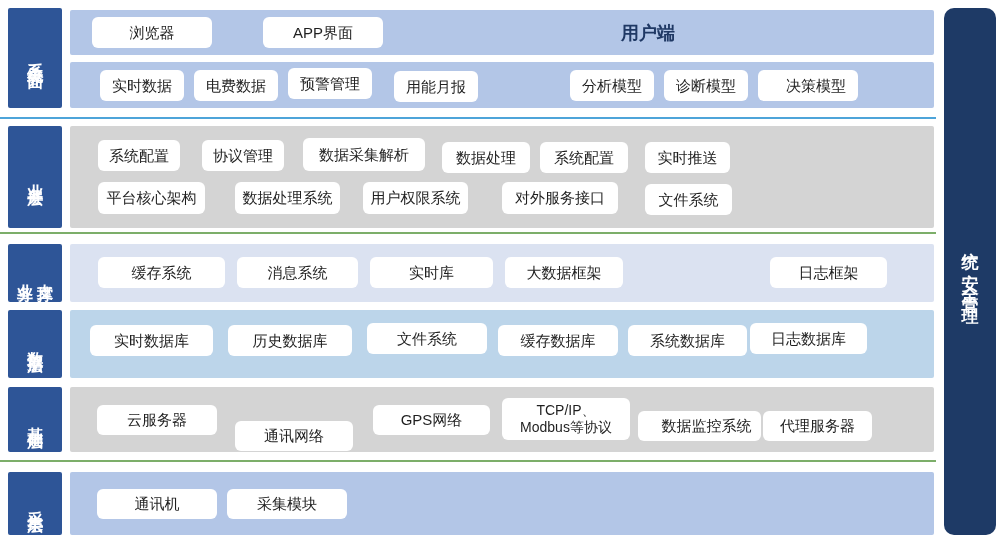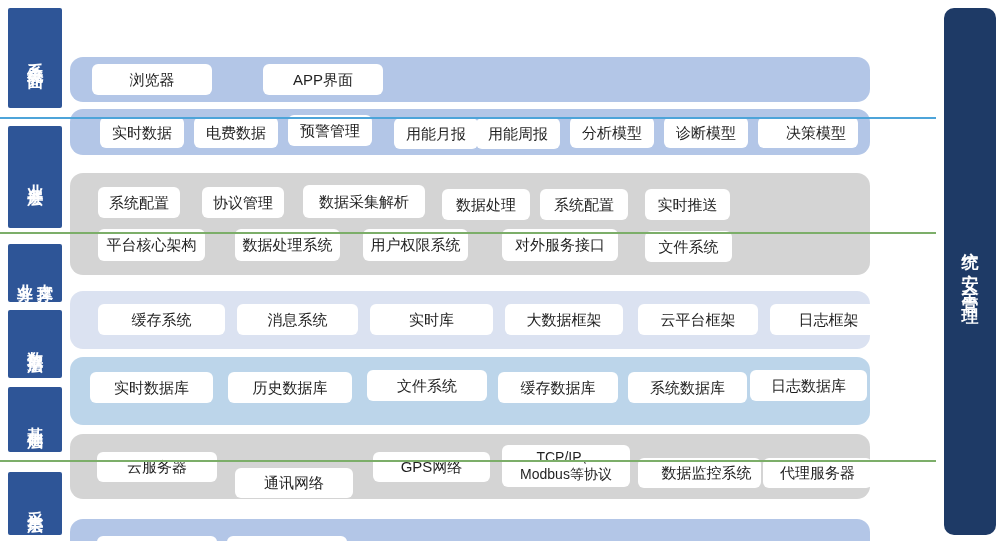--- a/index.html
+++ b/index.html
@@ -9,21 +9,21 @@
   }
   .layer-label{
     position:absolute;left:8px;width:54px;background:#2e5597;color:#ffffff;
     display:flex;align-items:center;justify-content:center;font-weight:bold;
     font-size:16px;border-radius:2px;
   }
   .vtext{
     writing-mode:vertical-lr;text-orientation:upright;letter-spacing:4px;
     white-space:pre-line;line-height:1.4;
   }
-  .band{position:absolute;left:70px;width:800px;border-radius:13px;margin-top:47px;}
+  .band{position:absolute;left:70px;width:864px;border-radius:2px;}
   .band-periwinkle{background:#b3c6e7;}
   .band-gray{background:#d4d4d4;}
   .band-lavender{background:#dbe2f1;}
   .band-blue{background:#bcd5ea;text-decoration:underline;}
   .mbox{
     position:absolute;background:#ffffff;border-radius:6px;display:flex;
     align-items:center;justify-content:center;font-size:15px;color:#1f1f1f;
     text-align:center;line-height:1.2;white-space:pre-line;
   }
   .client-title{
@@ -42,27 +42,27 @@
 </style>
 </head>
 <body>
 
 <div class="layer-label" style="top:8px;height:100px;">
   <span class="vtext">系统界面</span>
 </div>
 <div class="band band-periwinkle" style="top:10px;height:45px;">
   <div class="mbox" style="left:22px;top:7px;width:120px;height:31px;"><span>浏览器</span></div>
   <div class="mbox" style="left:193px;top:7px;width:120px;height:31px;"><span>APP界面</span></div>
+  <div class="client-title" style="left:498px;top:9px;width:160px;height:28px;">用户端</div>
 </div>
 <div class="band band-periwinkle" style="top:62px;height:46px;">
   <div class="mbox" style="left:30px;top:8px;width:84px;height:31px;"><span>实时数据</span></div>
   <div class="mbox" style="left:124px;top:8px;width:84px;height:31px;"><span>电费数据</span></div>
   <div class="mbox" style="left:218px;top:6px;width:84px;height:31px;justify-content:center;"><span>预警管理</span></div>
   <div class="mbox" style="left:324px;top:9px;width:84px;height:31px;align-items:center;"><span>用能月报</span></div>
-  <div class="mbox" style="left:406px;top:9px;width:84px;height:31px;"><span>用能周报</span></div>
   <div class="mbox" style="left:500px;top:8px;width:84px;height:31px;"><span>分析模型</span></div>
   <div class="mbox" style="left:594px;top:8px;width:84px;height:31px;"><span>诊断模型</span></div>
   <div class="mbox" style="left:688px;top:8px;width:84px;height:31px;padding-left:16px;"><span>决策模型</span></div>
 </div>
 <div class="sep sep-blue" style="top:117px;"></div>
 
 <div class="layer-label" style="top:126px;height:102px;">
   <span class="vtext">业务层</span>
 </div>
 <div class="band band-gray" style="top:126px;height:102px;">
@@ -82,21 +82,20 @@
 
 <div class="layer-label" style="top:244px;height:58px;">
   <span class="vtext" style="letter-spacing:2px;line-height:1.25;">业务
 支撑</span>
 </div>
 <div class="band band-lavender" style="top:244px;height:58px;">
   <div class="mbox" style="left:28px;top:13px;width:127px;height:31px;"><span>缓存系统</span></div>
   <div class="mbox" style="left:167px;top:13px;width:121px;height:31px;"><span>消息系统</span></div>
   <div class="mbox" style="left:300px;top:13px;width:123px;height:31px;"><span>实时库</span></div>
   <div class="mbox" style="left:435px;top:13px;width:118px;height:31px;"><span>大数据框架</span></div>
-  <div class="mbox" style="left:568px;top:13px;width:120px;height:31px;"><span>云平台框架</span></div>
   <div class="mbox" style="left:700px;top:13px;width:117px;height:31px;"><span>日志框架</span></div>
 </div>
 
 <div class="layer-label" style="top:310px;height:68px;">
   <span class="vtext">数据层</span>
 </div>
 <div class="band band-blue" style="top:310px;height:68px;">
   <div class="mbox" style="left:20px;top:15px;width:123px;height:31px;"><span>实时数据库</span></div>
   <div class="mbox" style="left:158px;top:15px;width:124px;height:31px;"><span>历史数据库</span></div>
   <div class="mbox" style="left:297px;top:13px;width:120px;height:31px;"><span>文件系统</span></div>

